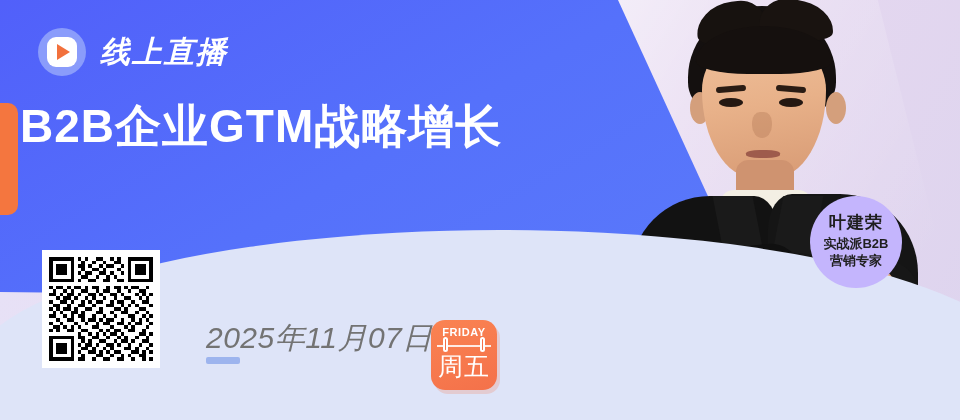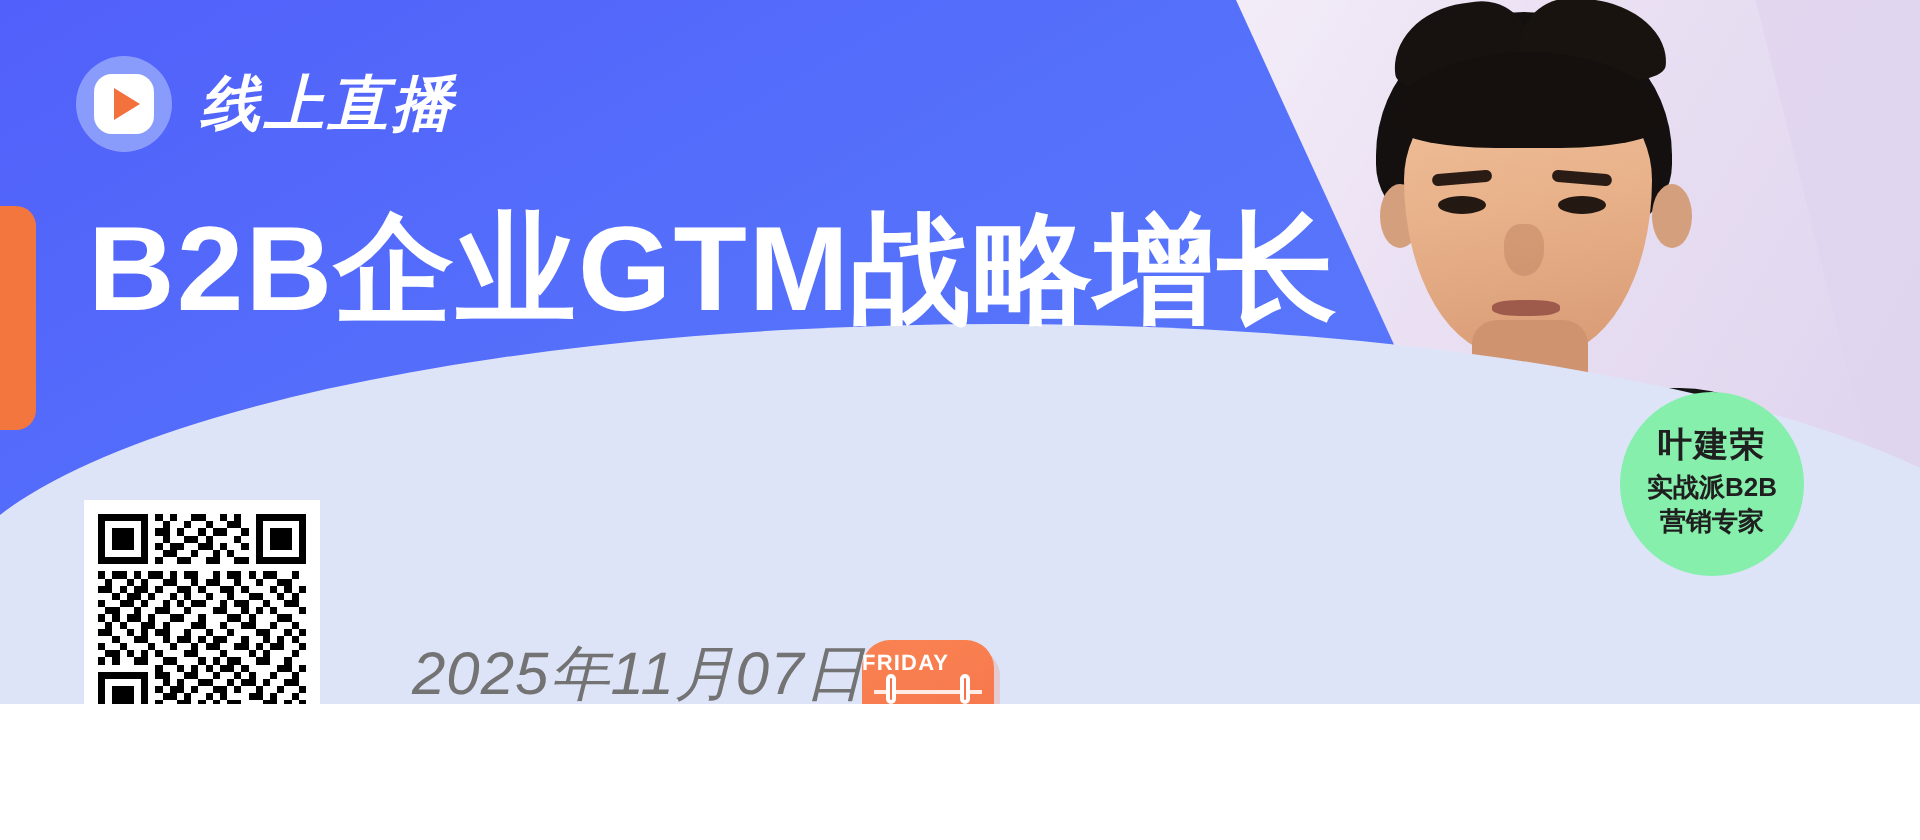--- a/index.html
+++ b/index.html
@@ -7,21 +7,21 @@
     padding: 0;
     background: #ffffff;
   }
   body {
     font-family: "Liberation Sans", "DejaVu Sans", sans-serif;
   }
 
   .banner {
     position: relative;
     width: 960px;
-    height: 352px;
+    height: 420px;
     overflow: hidden;
     background: #ece0f5;
   }
 
   
 
   
   .bg-lavender {
     position: absolute;
     inset: 0;
@@ -266,24 +266,24 @@
     top: 103px;
     width: 36px;
     height: 112px;
     background: #f4763f;
     border-radius: 10px;
   }
 
   
   .headline {
     position: absolute;
-    left: 44px;
+    left: 20px;
     top: 97px;
     color: #ffffff;
-    font-size: 60px;
+    font-size: 46px;
     font-weight: bold;
     line-height: 1.28;
     letter-spacing: 1px;
     white-space: nowrap;
   }
   .headline-line { display: block; }
 
   
   .qr {
     position: absolute;
@@ -340,20 +340,21 @@
     height: 70px;
     background: linear-gradient(160deg, #fa8352 0%, #f4714a 100%);
     border-radius: 14px;
     box-shadow: 3px 4px 0 rgba(244,113,74,0.22);
   }
   .cal-top {
     position: relative;
     height: 24px;
     display: flex;
     align-items: center;
+    justify-content: center;
   }
   .cal-top-label {
     color: #ffffff;
     font-size: 11px;
     font-weight: bold;
     letter-spacing: 0.6px;
   }
   .cal-rule {
     position: absolute;
     left: 6px;
@@ -386,21 +387,21 @@
   }
 
   
   .name-badge {
     position: absolute;
     left: 810px;
     top: 196px;
     width: 92px;
     height: 92px;
     border-radius: 50%;
-    background: #86efac;
+    background: #c4b5fd;
     display: flex;
     flex-direction: column;
     align-items: center;
     justify-content: center;
     color: #1f1f1f;
   }
   .nb-name {
     font-size: 17px;
     font-weight: bold;
     letter-spacing: 1px;

